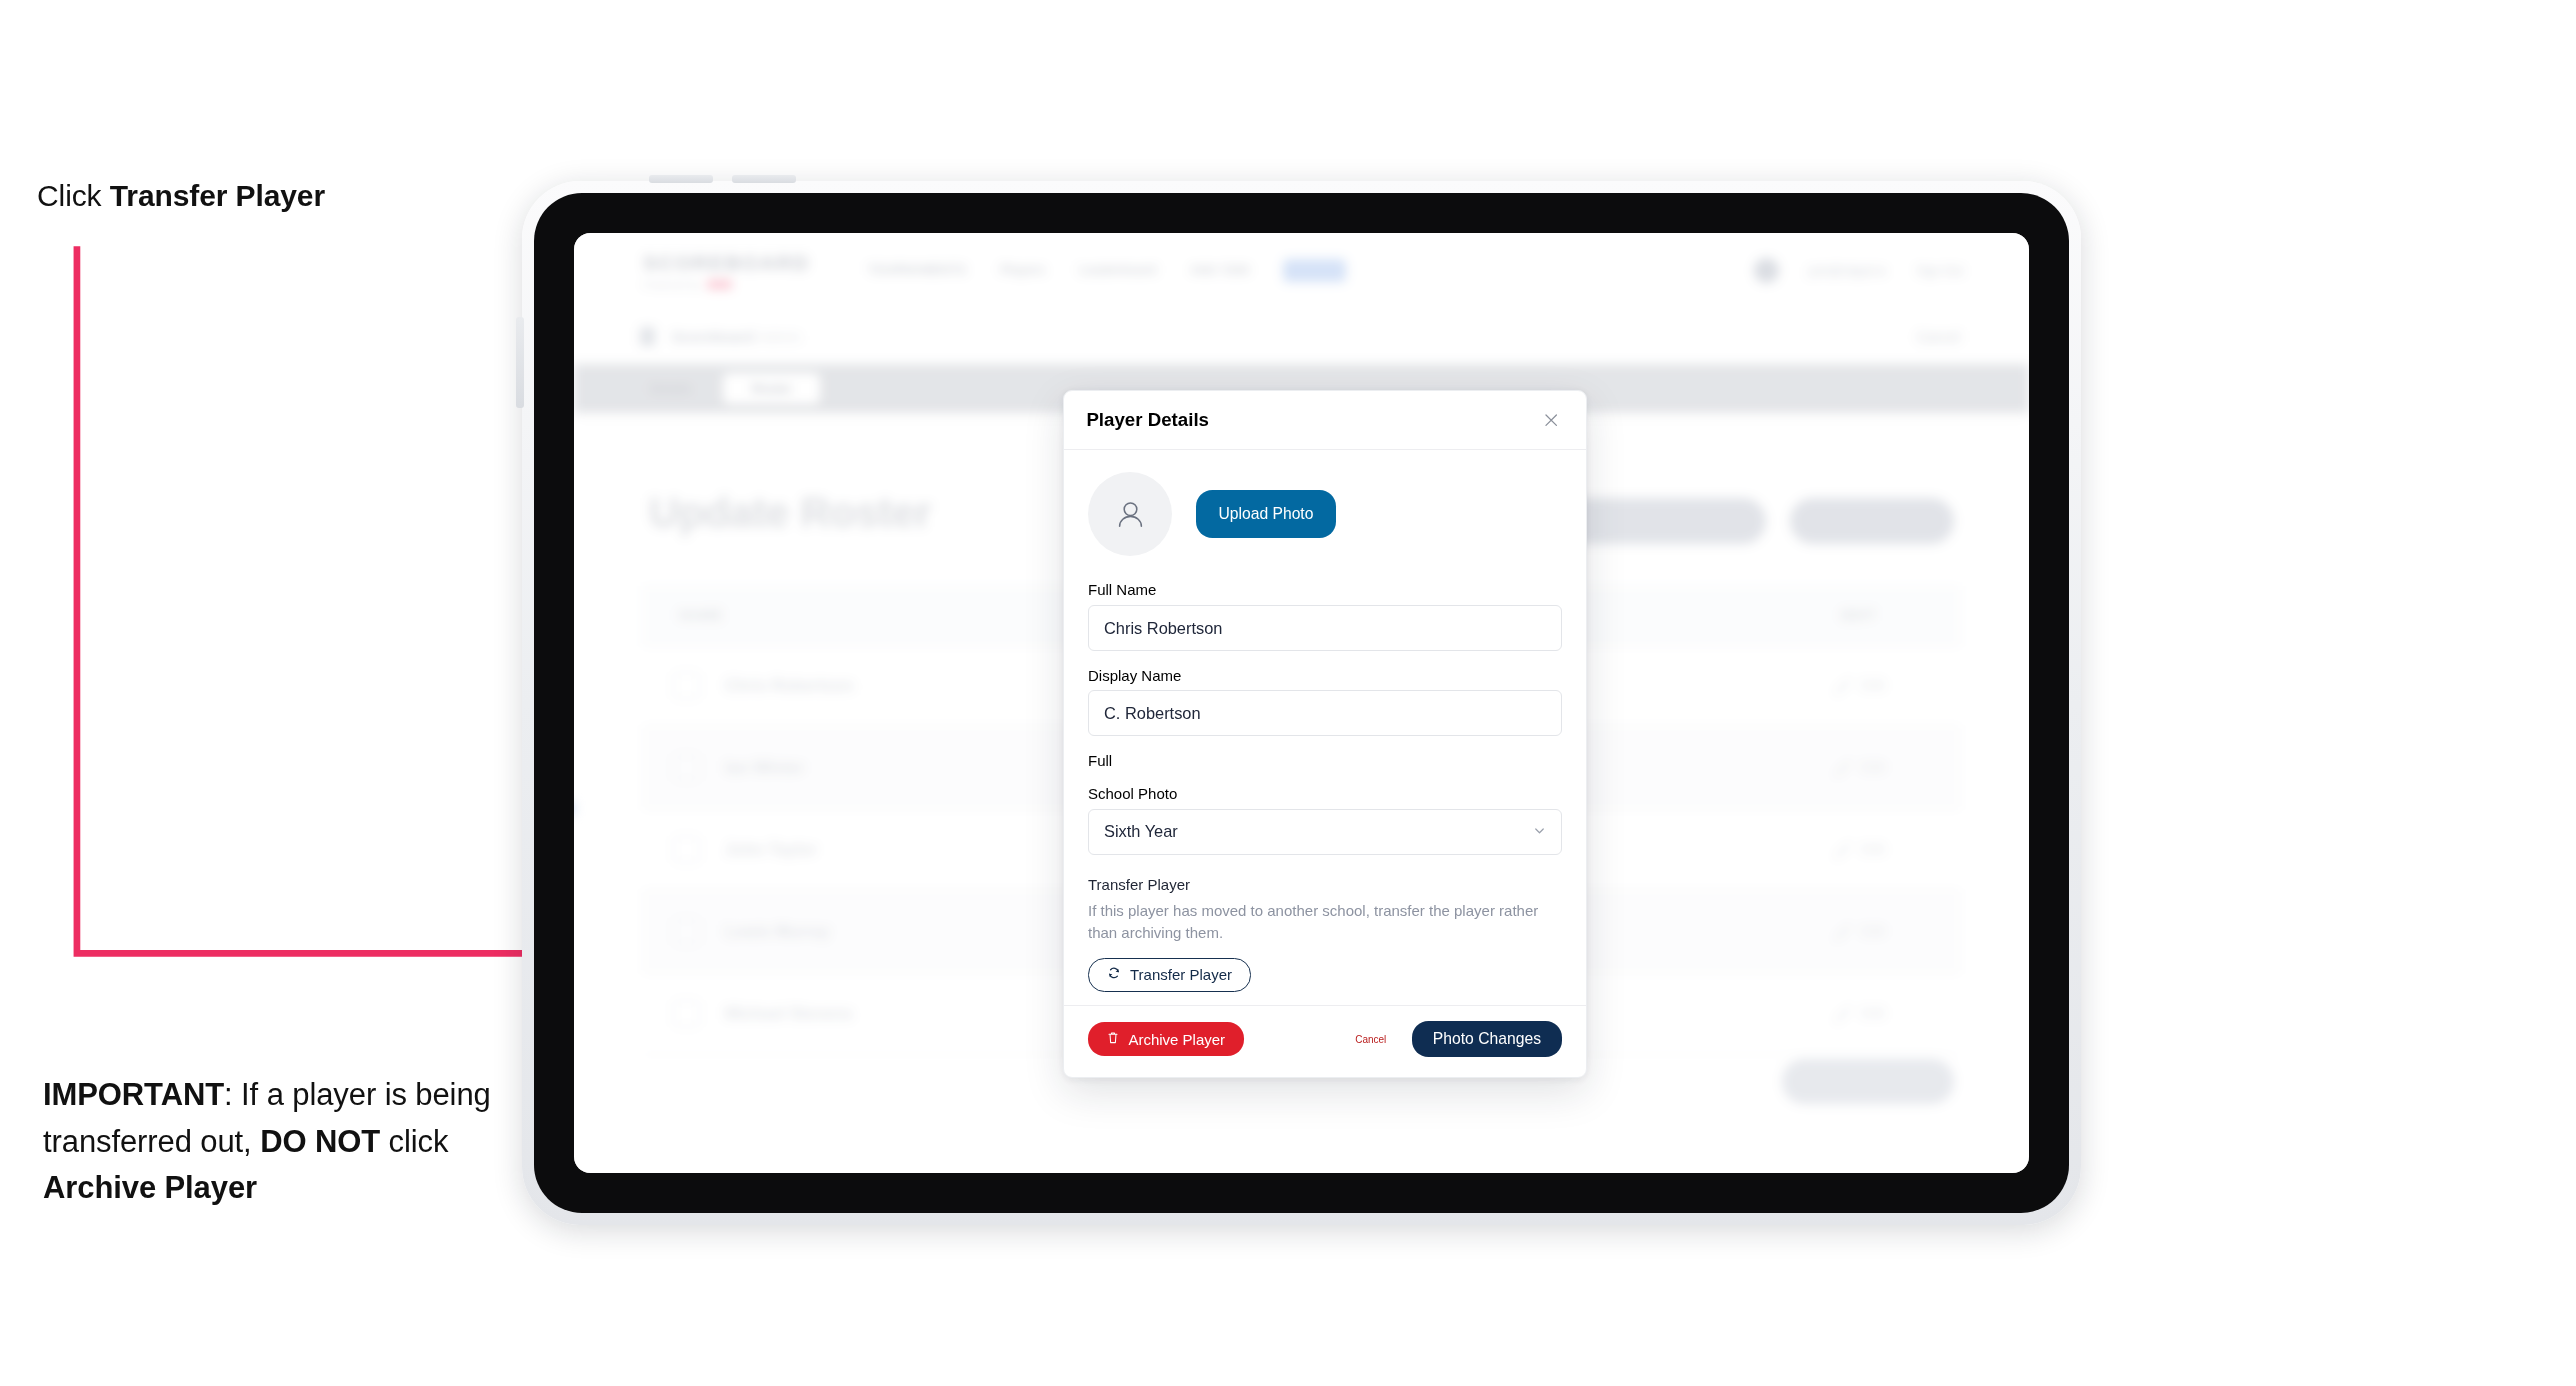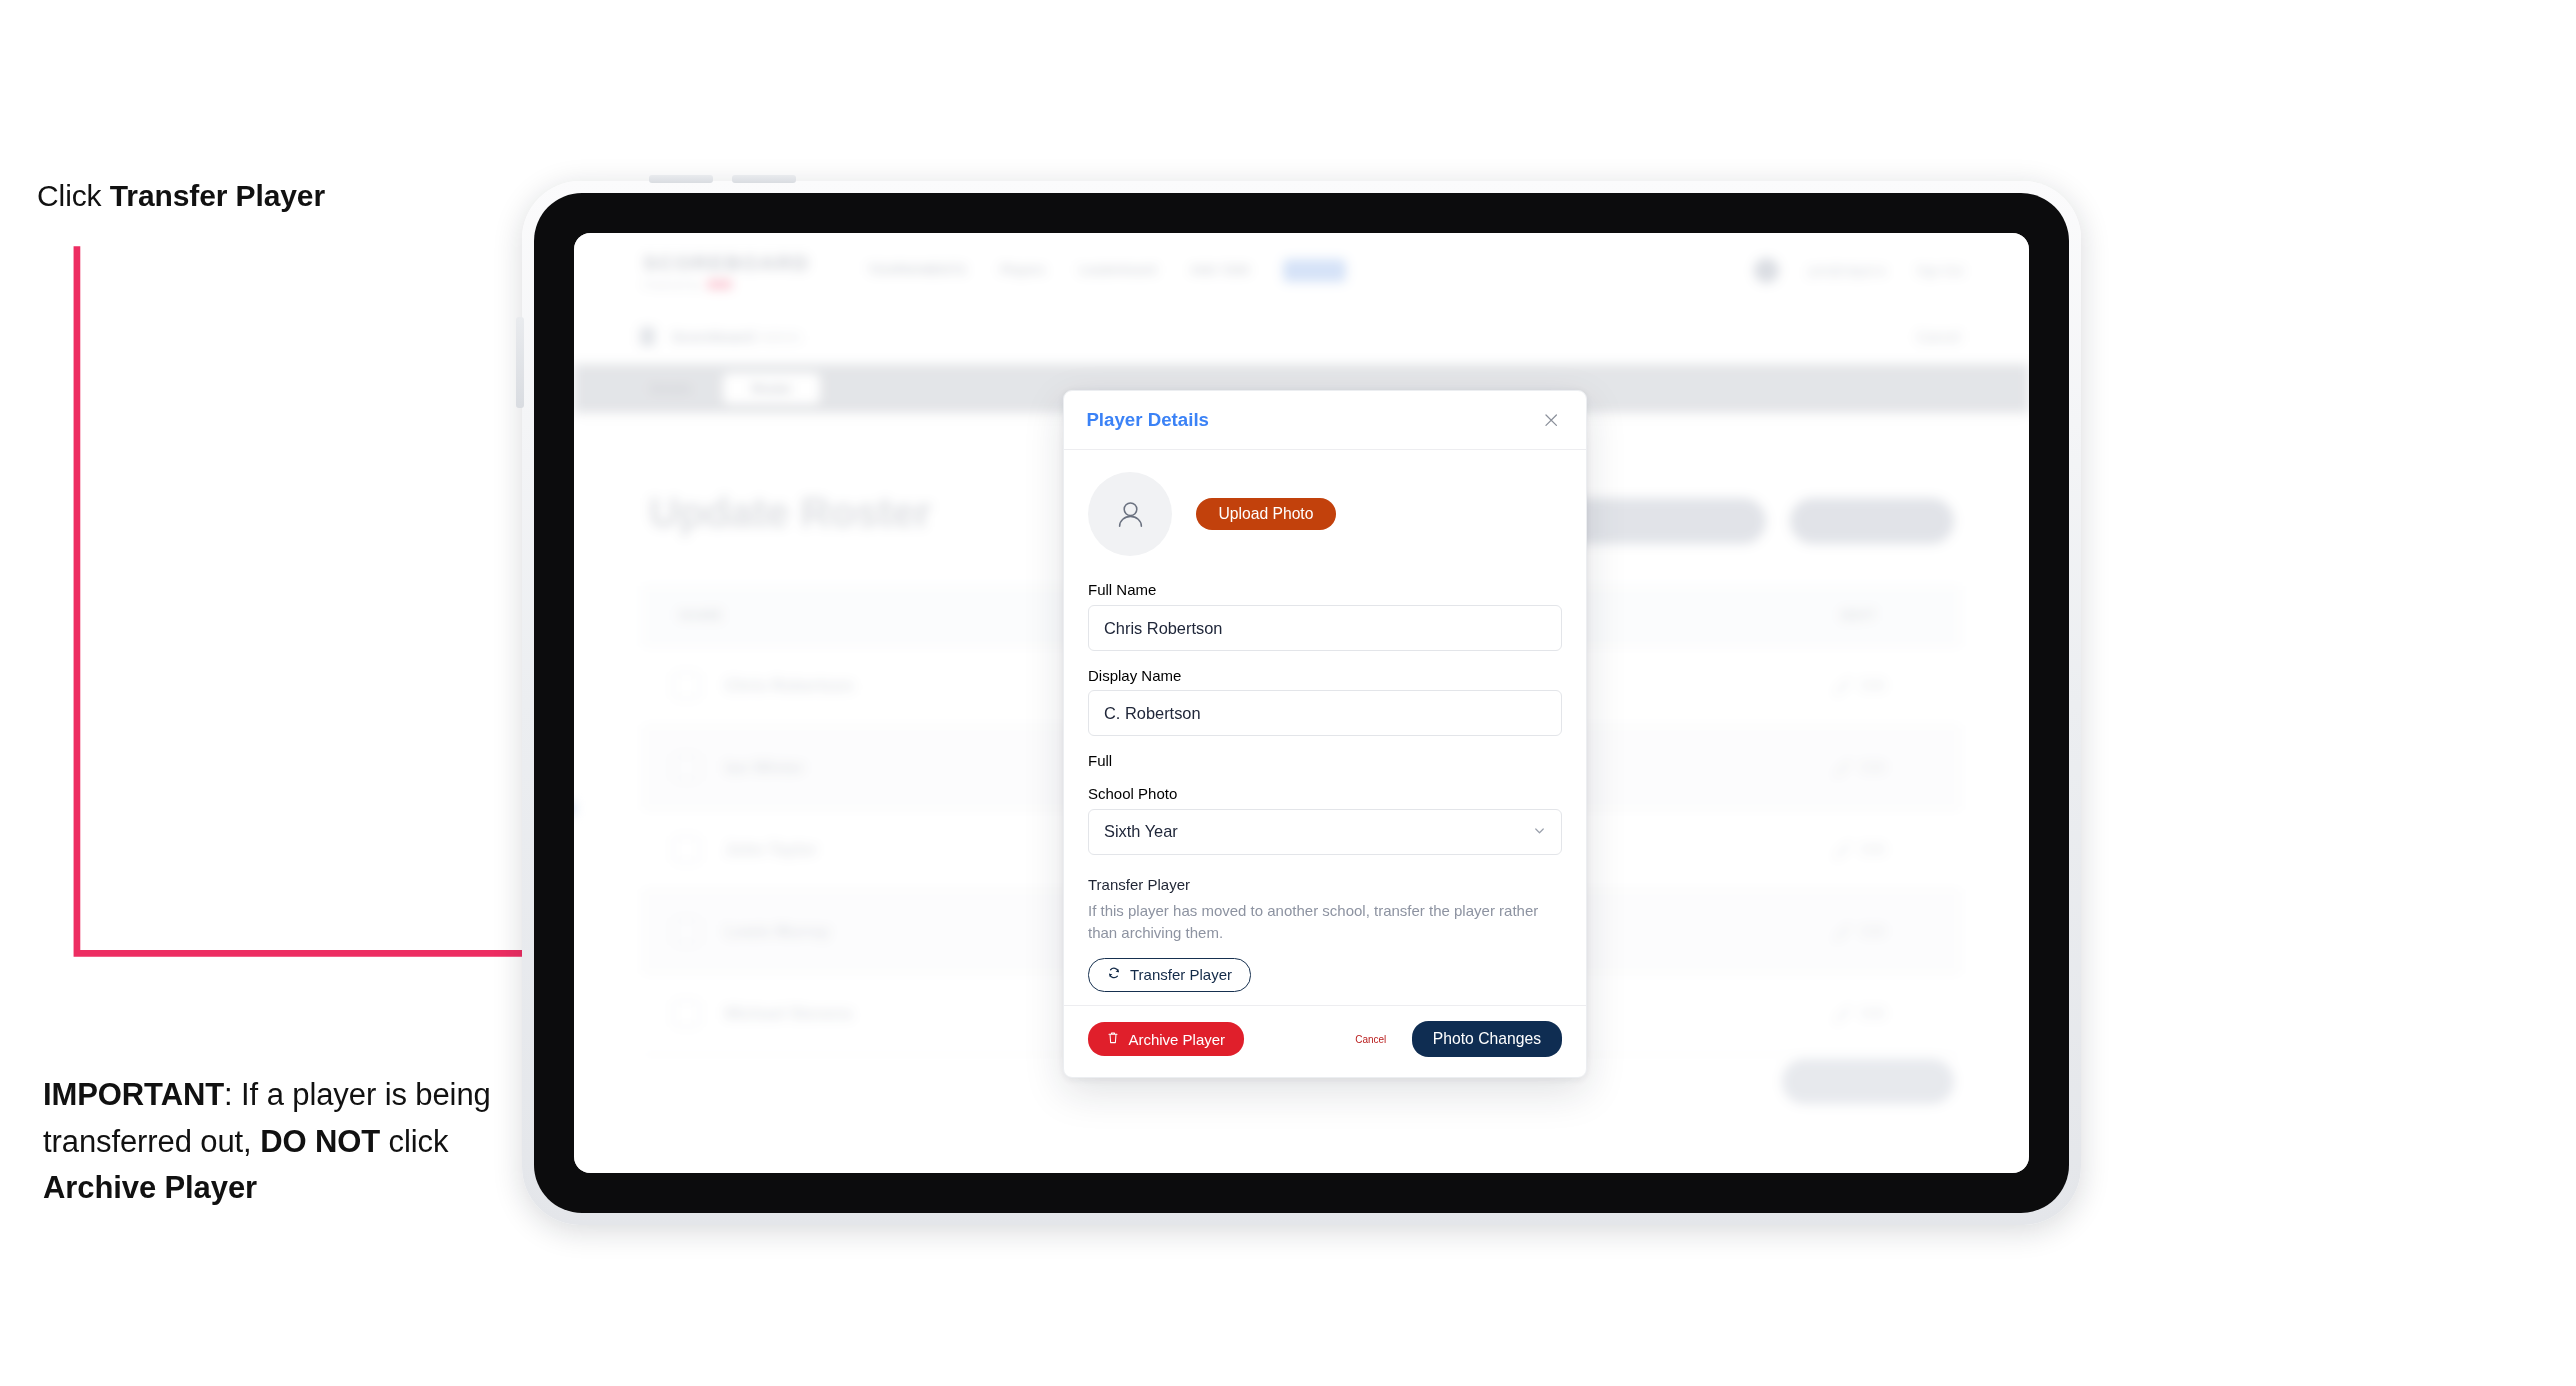--- a/index.html
+++ b/index.html
@@ -139,35 +139,35 @@
     background:#ffffff;
     border-radius:9px;
     border:0.7px solid #eceef1;
     box-shadow:0 13.4px 40px rgba(22,28,45,.13), 0 1.5px 7.5px rgba(22,28,45,.07);
     overflow:hidden;
   }
   .modal-head{
     height:58px;display:flex;align-items:center;
     border-bottom:0.7px solid #ededf0;padding:0 22.4px;
   }
-  .modal-title{font-size:18.7px;color:#3b82f6;font-weight:600;}
+  .modal-title{font-size:18.7px;color:#000000;font-weight:600;}
   .close-btn{
     margin-left:auto;width:25px;height:25px;display:flex;align-items:center;justify-content:center;
     cursor:pointer;
   }
   .close-btn svg{display:block;}
   .modal-body{padding:22.4px 24px 13.4px 24px;}
   .photo-row{display:flex;align-items:center;gap:24px;margin-bottom:25px;}
   .avatar-lg{
     width:84px;height:84px;border-radius:50%;background:#f1f2f4;
     display:flex;align-items:center;justify-content:center;
   }
   .upload-btn{
-    background:#c2410c;color:#ffffff;border:none;border-radius:16.4px;
-    height:32px;padding:0 22.4px;font-size:15.7px;font-family:"Liberation Sans",sans-serif;
+    background:#0369a1;color:#ffffff;border:none;border-radius:16.4px;
+    height:48px;padding:0 22.4px;font-size:15.7px;font-family:"Liberation Sans",sans-serif;
     cursor:pointer;
   }
   .field{margin-bottom:15.7px;}
   .field-label{font-size:15px;color:#000000;margin-bottom:6.7px;}
   .field-input{
     width:100%;box-sizing:border-box;height:46px;
     border:0.7px solid #e3e5e9;border-radius:6px;background:#fff;
     font-size:16.4px;color:#20273a;padding:0 15px;
     font-family:"Liberation Sans",sans-serif;
   }

